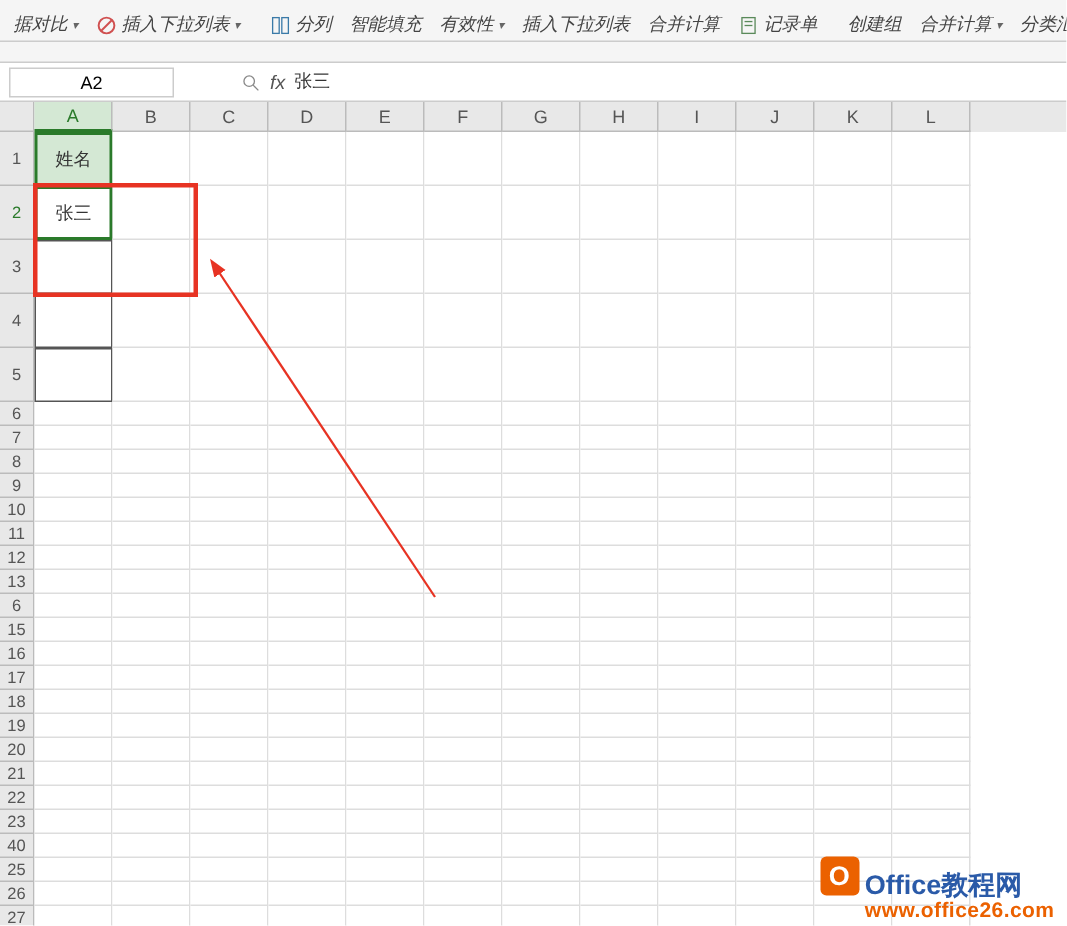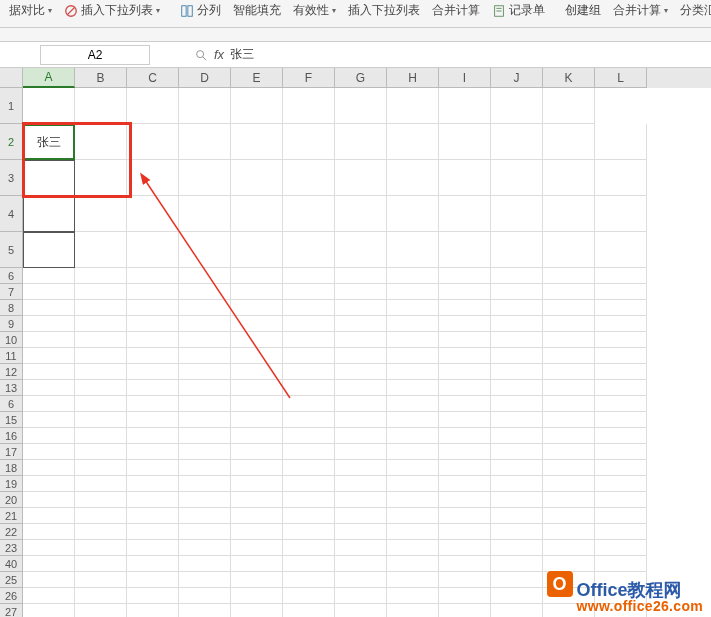--- a/index.html
+++ b/index.html
@@ -1,25 +1,25 @@
 <!DOCTYPE html>
 <html><head>
   <meta charset="utf-8">
   <style>
     * { box-sizing: border-box; margin: 0; padding: 0; }
     body { font-family: "Microsoft YaHei", Arial, sans-serif; font-size: 12px; background: #fff; width: 711px; height: 617px; position: relative; overflow: hidden; }
     
-    .toolbar { display: flex; align-items: flex-start; height: 28px; background: #f5f5f5; border-bottom: 1px solid #ccc; padding: 0 4px; gap: 2px; white-space: nowrap; }
+    .toolbar { display: flex; align-items: flex-end; height: 28px; background: #f5f5f5; border-bottom: 1px solid #ccc; padding: 0 4px; gap: 2px; white-space: nowrap; font-style: italic; }
     .toolbar-item { display: flex; align-items: center; gap: 3px; padding: 2px 5px; color: #444; cursor: pointer; font-size: 12px; }
     .sep { width: 1px; height: 20px; background: #ccc; margin: 0 3px; }
     .dropdown-arrow { font-size: 8px; color: #666; }
     
     .toolbar2 { height: 14px; background: #f5f5f5; border-bottom: 1px solid #ccc; }
     
-    .namebox-row { display: flex; align-items: center; height: 26px; background: #fff; border-bottom: 1px solid #ccc; padding-left: 34px; }
+    .namebox-row { display: flex; align-items: center; height: 26px; background: #fff; border-bottom: 1px solid #ccc; }
     .namebox { width: 110px; border: 1px solid #ccc; margin: 2px 6px; height: 20px; display: flex; align-items: center; justify-content: center; font-size: 12px; background: #fff; }
     .fx-area { display: flex; align-items: center; gap: 6px; margin-left: 38px; }
     .fx-icon { color: #555; font-style: italic; font-size: 13px; }
     .fx-val { font-size: 12px; color: #333; }
     
     .grid-area { position: relative; display: flex; height: calc(100% - 68px); }
     .corner { width: 23px; height: 20px; background: #e8e8e8; border-right: 1px solid #bbb; border-bottom: 1px solid #bbb; position: absolute; top: 0; left: 0; }
     .col-headers { position: absolute; top: 0; left: 23px; right: 0; height: 20px; display: flex; background: #e8e8e8; }
     .col-h { width: 52px; border-right: 1px solid #bbb; border-bottom: 1px solid #bbb; display: flex; align-items: center; justify-content: center; color: #555; font-size: 12px; }
     .col-h.sel { background: #d4e8d4; color: #2a7a2a; border-bottom: 2px solid #2a7a2a; }
@@ -166,20 +166,21 @@
       <div class="row-h">21</div>
       <div class="row-h">22</div>
       <div class="row-h">23</div>
       <div class="row-h">40</div>
       <div class="row-h">25</div>
       <div class="row-h">26</div>
       <div class="row-h">27</div>
     </div>
   <div class="cells" id="cells">
       <div class="row tall">
+        <div class="cell bordered header-cell">姓名</div>
         <div class="cell"></div>
         <div class="cell"></div>
         <div class="cell"></div>
         <div class="cell"></div>
         <div class="cell"></div>
         <div class="cell"></div>
         <div class="cell"></div>
         <div class="cell"></div>
         <div class="cell"></div>
         <div class="cell"></div>

